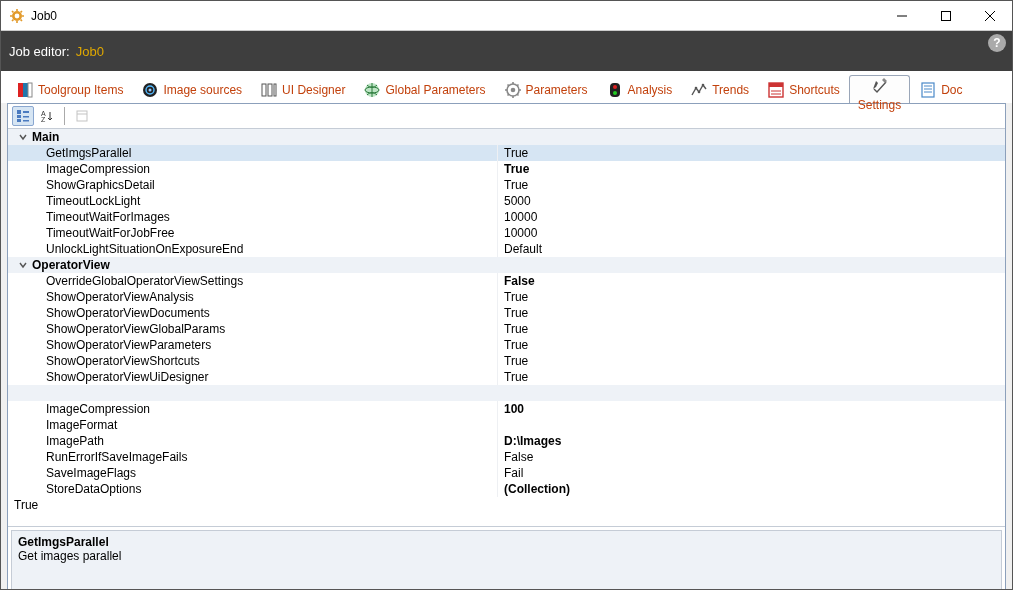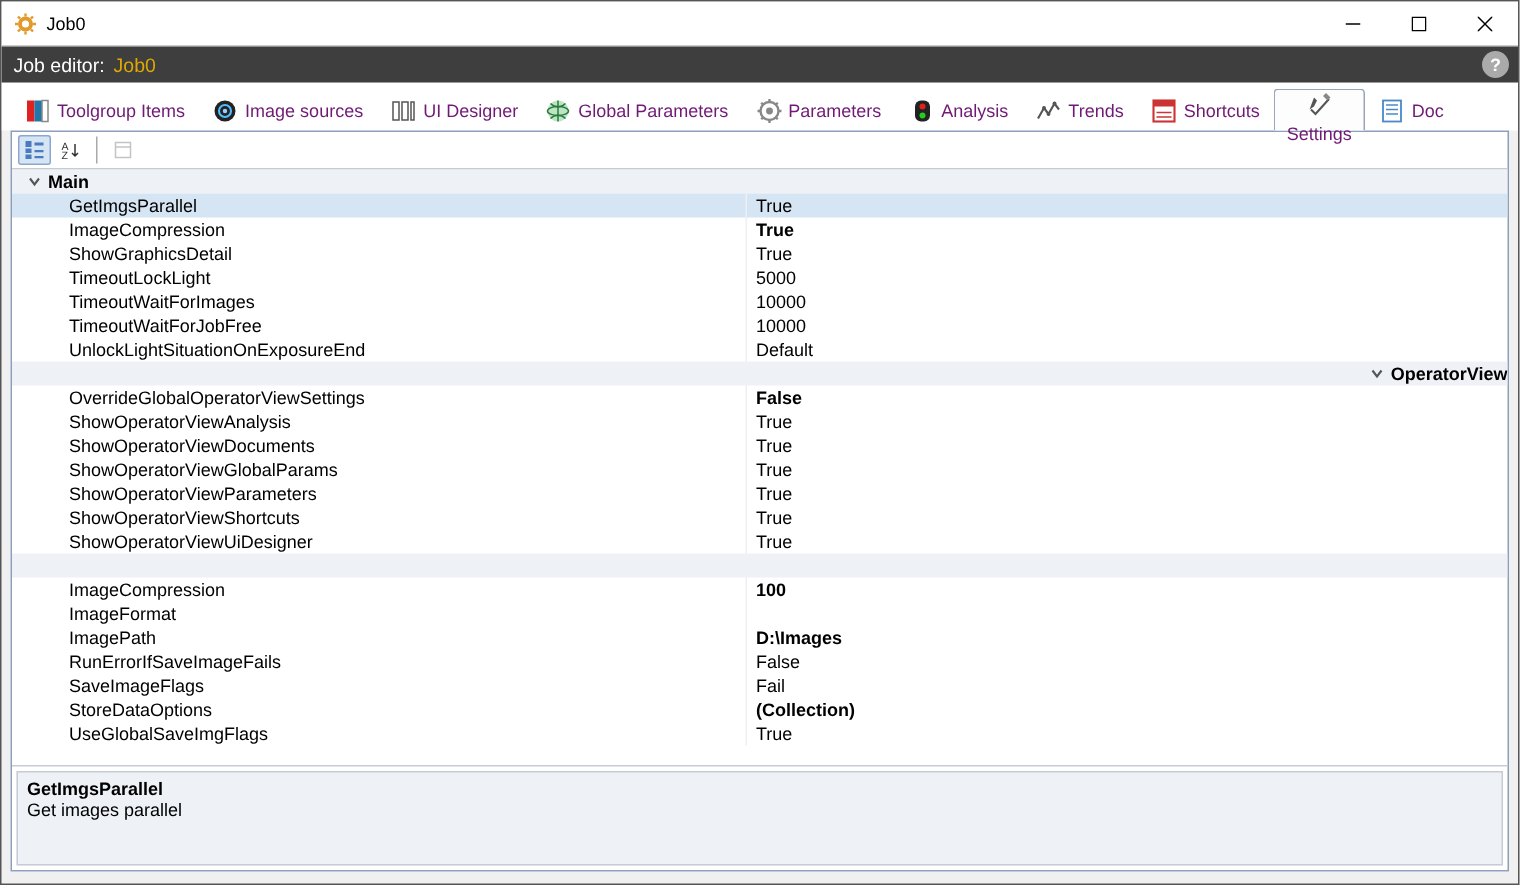--- a/index.html
+++ b/index.html
@@ -36,21 +36,21 @@
     width: 44px; height:100%;
     display:flex; align-items:center; justify-content:center;
     font-size: 14px;
     color:#000;
   }
 
   
   .editor-header {
     background: #3e3e3e;
     color:#fff;
-    height: 24px;
+    height: 40px;
     display:flex;
     align-items:center;
     padding: 0 8px;
     font-size: 13px;
     position:relative;
   }
   .editor-header .jobname { color: #e0a800; margin-left: 6px; }
   .editor-header .help-icon {
     position:absolute; right:6px; top:3px;
     width:18px;height:18px;border-radius:50%;
@@ -67,21 +67,21 @@
     background: #fff;
     padding-left:6px;
     padding-top:4px;
   }
   .tab {
     display:flex;
     align-items:center;
     gap:4px;
     padding:0 8px;
     font-size:12px;
-    color:#701a75;
+    color:#c2410c;
     border:1px solid transparent;
     border-bottom:none;
     height:28px;
     white-space:nowrap;
   }
   .tab .tab-icon { width:18px; height:18px; display:flex; align-items:center; justify-content:center; }
   .tab.selected {
     border-color:#9aa6b8;
     background:#fdfdfd;
     border-top-left-radius:3px;
@@ -409,21 +409,21 @@
         <div class="cell-value">10000</div>
       </div>
       <div class="row">
         <div class="cell-label">
           <span class="indent"></span>
           <span class="prop-label">UnlockLightSituationOnExposureEnd</span>
         </div>
         <div class="cell-value">Default</div>
       </div>
       <div class="row category">
-        <div class="cell-label" style="width: 100%; border-right: none; justify-content: flex-end;">
+        <div class="cell-label" style="width: 100%; border-right: none;">
           <span class="expander">
             <svg viewBox="0 0 10 10">
               <path d="M2 3l3 4 3-4" fill="none" stroke="#555" stroke-width="1.4"></path>
             </svg>
           </span>
           <span>OperatorView</span>
         </div>
       </div>
       <div class="row">
         <div class="cell-label">
@@ -519,24 +519,20 @@
         <div class="cell-value">Fail</div>
       </div>
       <div class="row">
         <div class="cell-label">
           <span class="indent"></span>
           <span class="prop-label">StoreDataOptions</span>
         </div>
         <div class="cell-value bold">(Collection)</div>
       </div>
       <div class="row">
-        <div class="cell-label">
-          <span class="indent"></span>
-          <span class="prop-label">UseGlobalSaveImgFlags</span>
-        </div>
         <div class="cell-value">True</div>
       </div>
     </div>
 
   <div class="desc-panel">
     <div class="desc-title">GetImgsParallel</div>
     <div>Get images parallel</div>
   </div>
 
 </div>

